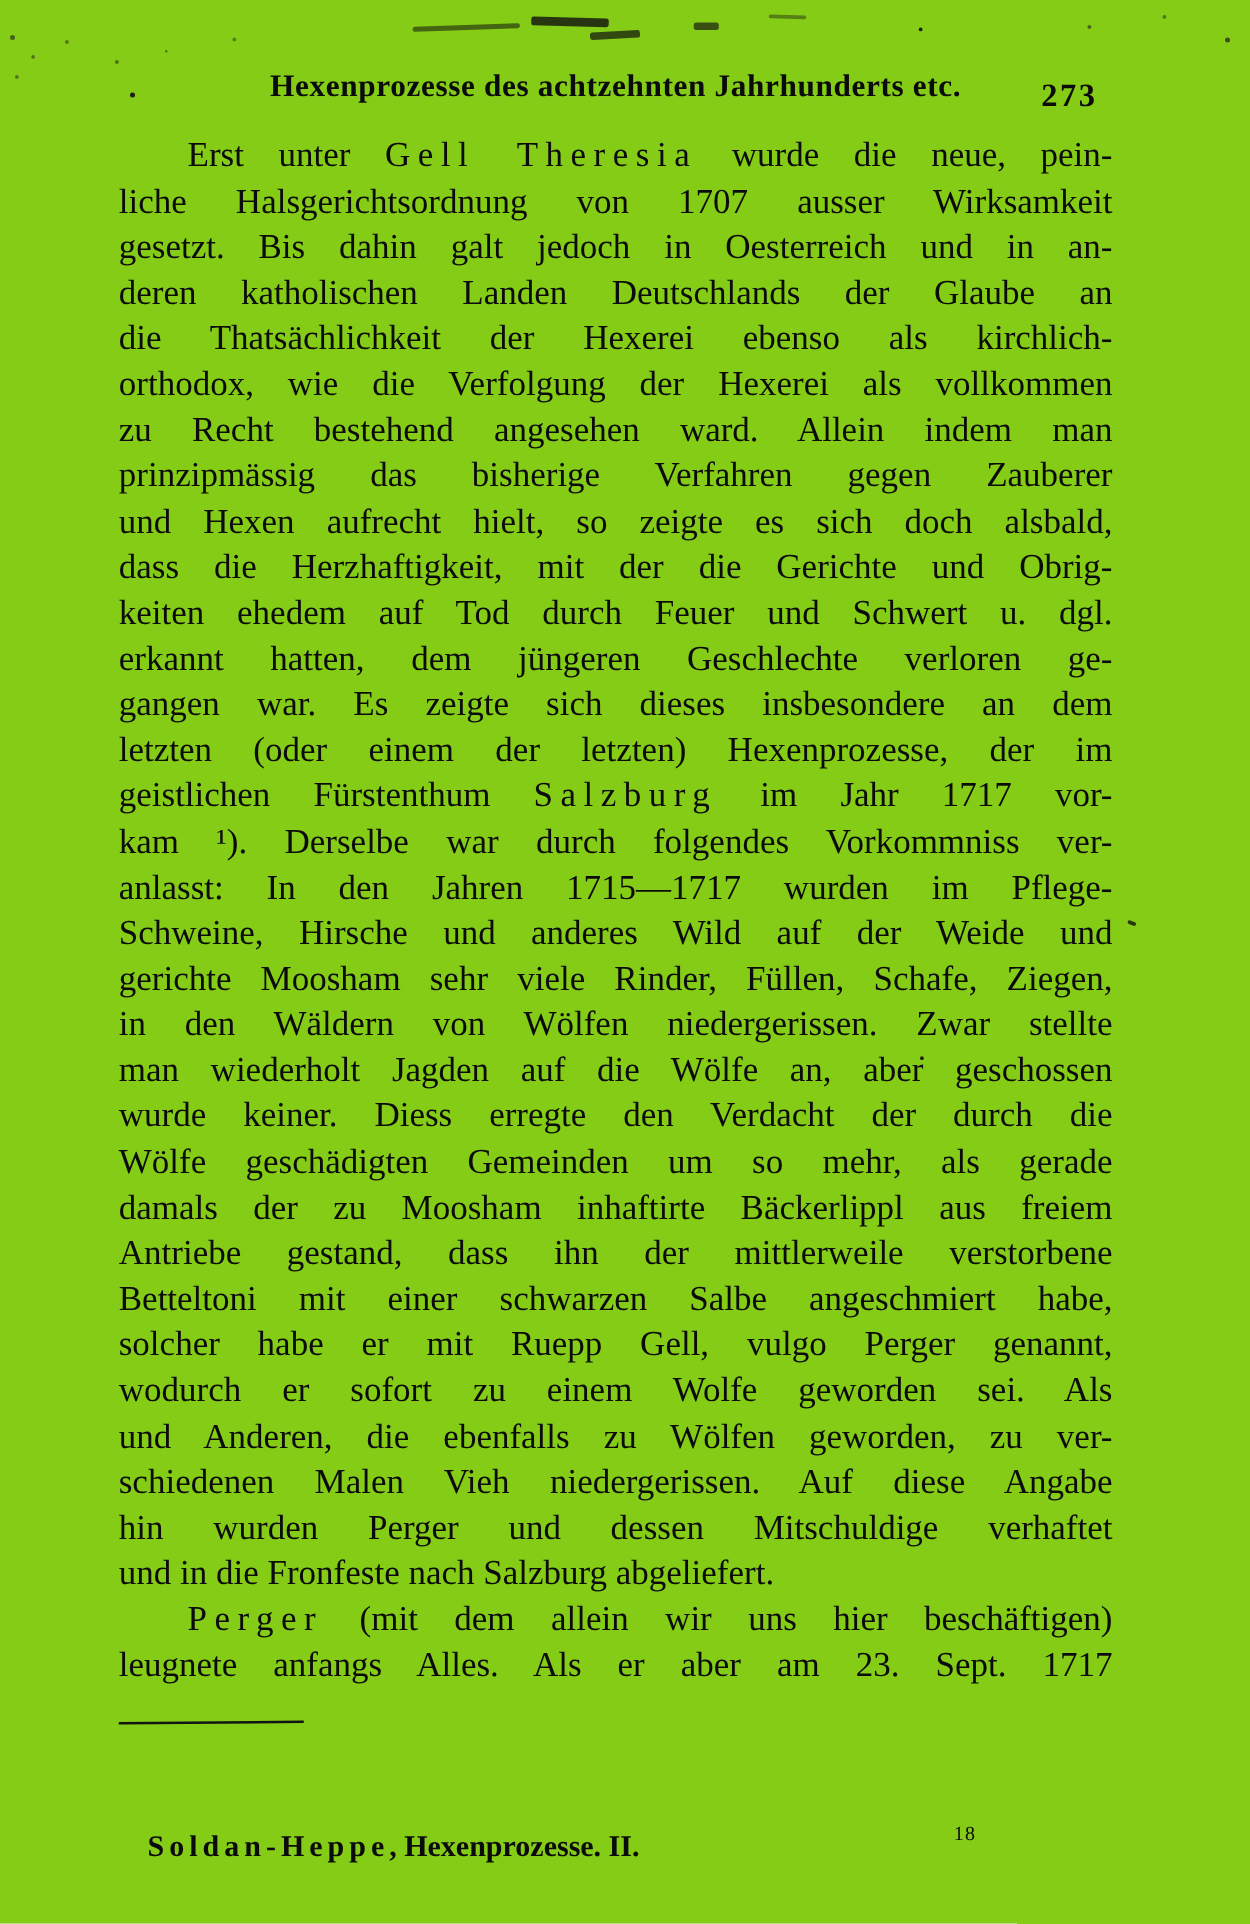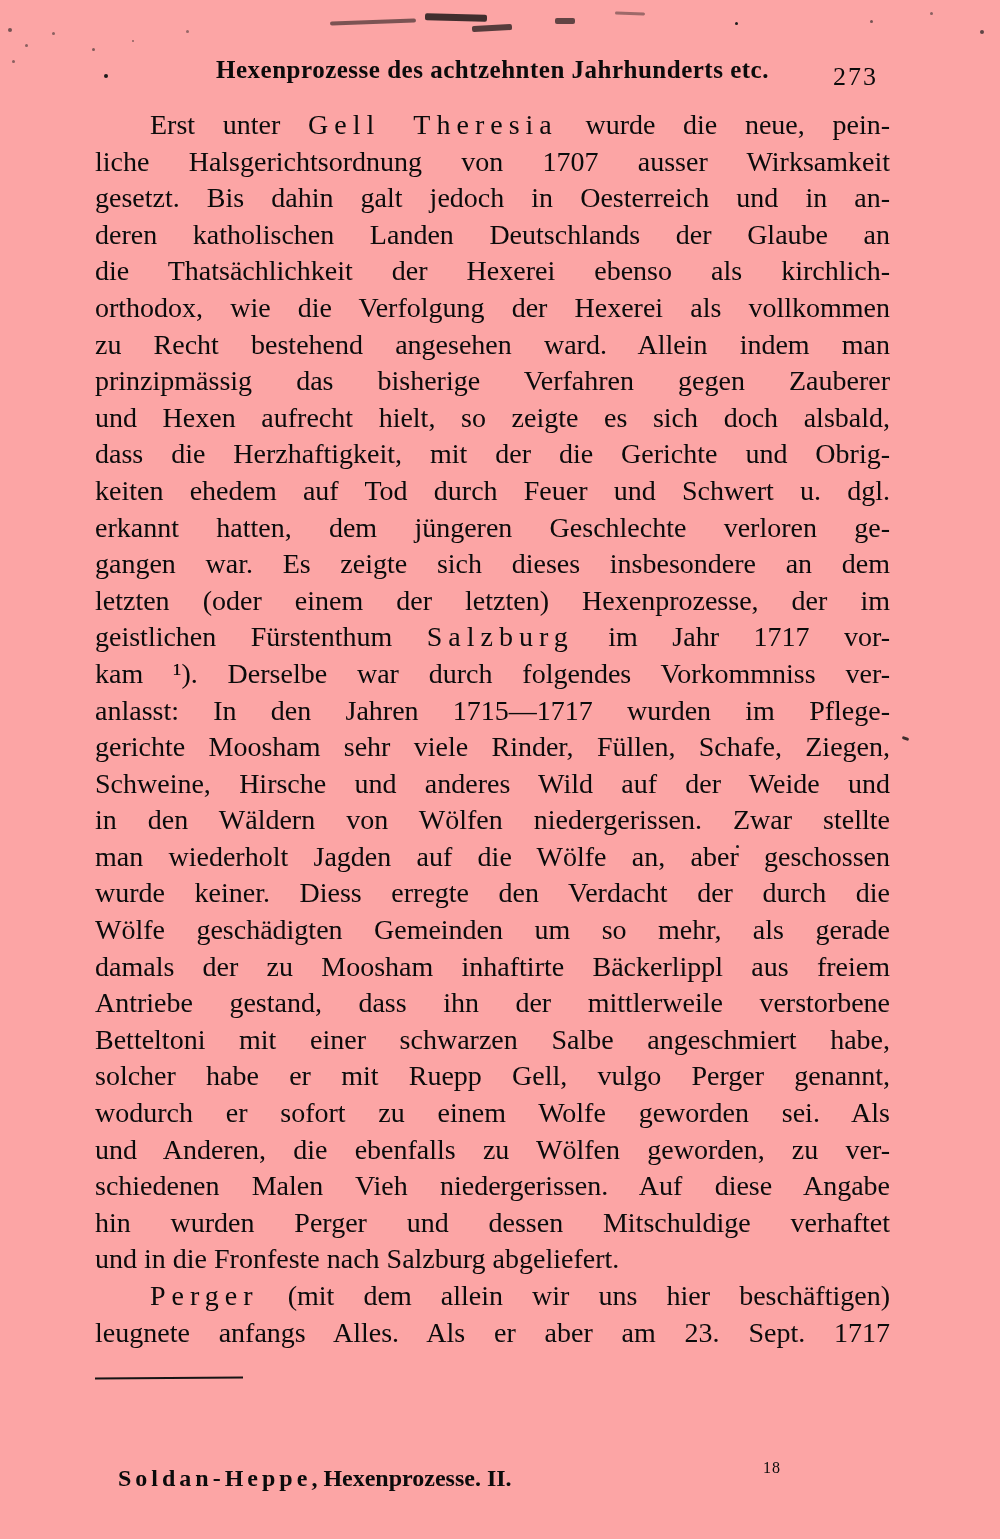--- a/index.html
+++ b/index.html
@@ -1,27 +1,27 @@
 <!DOCTYPE html>
 <html><head>
 <meta charset="utf-8">
 <style>
   html,body { margin:0; padding:0; background:#ffffff; }
   .page {
     position:relative; width:1000px; height:1539px;
-    background:#fca5a5; color:#0b0b0b;
+    background:#84cc16; color:#0b0b0b;
     font-family:"Liberation Serif", "DejaVu Serif", serif;
     overflow:hidden;
   }
   .running-header {
     position:absolute; top:56px; left:95px; width:795px;
     text-align:center; font-size:25px; font-weight:700; letter-spacing:0.5px;
   }
   .pagenum {
-    position:absolute; top:62px; left:833px; font-size:26px; font-weight:400;
+    position:absolute; top:62px; left:833px; font-size:26px; font-weight:700;
     letter-spacing:2px;
   }
   .body-block {
     position:absolute; top:107px; left:95px; width:795px;
     font-size:28px; line-height:36.6px;
   }
   .ln { text-align:justify; text-align-last:justify; }
   .ln.noj { text-align:center; text-align-last:left; }
   .ln.indent { text-indent:55px; }
   .sperr { letter-spacing:6px; }
@@ -86,22 +86,22 @@
     <div class="ln">prinzipmässig das bisherige Verfahren gegen Zauberer</div>
     <div class="ln">und Hexen aufrecht hielt, so zeigte es sich doch alsbald,</div>
     <div class="ln">dass die Herzhaftigkeit, mit der die Gerichte und Obrig-</div>
     <div class="ln">keiten ehedem auf Tod durch Feuer und Schwert u. dgl.</div>
     <div class="ln">erkannt hatten, dem jüngeren Geschlechte verloren ge-</div>
     <div class="ln">gangen war. Es zeigte sich dieses insbesondere an dem</div>
     <div class="ln">letzten (oder einem der letzten) Hexenprozesse, der im</div>
     <div class="ln"><span>geistlichen Fürstenthum </span><span class="sperr">Salzburg</span><span> im Jahr 1717 vor-</span></div>
     <div class="ln">kam ¹). Derselbe war durch folgendes Vorkommniss ver-</div>
     <div class="ln">anlasst: In den Jahren 1715—1717 wurden im Pflege-</div>
+    <div class="ln">Schweine, Hirsche und anderes Wild auf der Weide und</div>
     <div class="ln">gerichte Moosham sehr viele Rinder, Füllen, Schafe, Ziegen,</div>
-    <div class="ln">Schweine, Hirsche und anderes Wild auf der Weide und</div>
     <div class="ln">in den Wäldern von Wölfen niedergerissen. Zwar stellte</div>
     <div class="ln">man wiederholt Jagden auf die Wölfe an, aber geschossen</div>
     <div class="ln">wurde keiner. Diess erregte den Verdacht der durch die</div>
     <div class="ln">Wölfe geschädigten Gemeinden um so mehr, als gerade</div>
     <div class="ln">damals der zu Moosham inhaftirte Bäckerlippl aus freiem</div>
     <div class="ln">Antriebe gestand, dass ihn der mittlerweile verstorbene</div>
     <div class="ln">Betteltoni mit einer schwarzen Salbe angeschmiert habe,</div>
     <div class="ln">solcher habe er mit Ruepp Gell, vulgo Perger genannt,</div>
     <div class="ln">wodurch er sofort zu einem Wolfe geworden sei. Als</div>
     <div class="ln">und Anderen, die ebenfalls zu Wölfen geworden, zu ver-</div>

